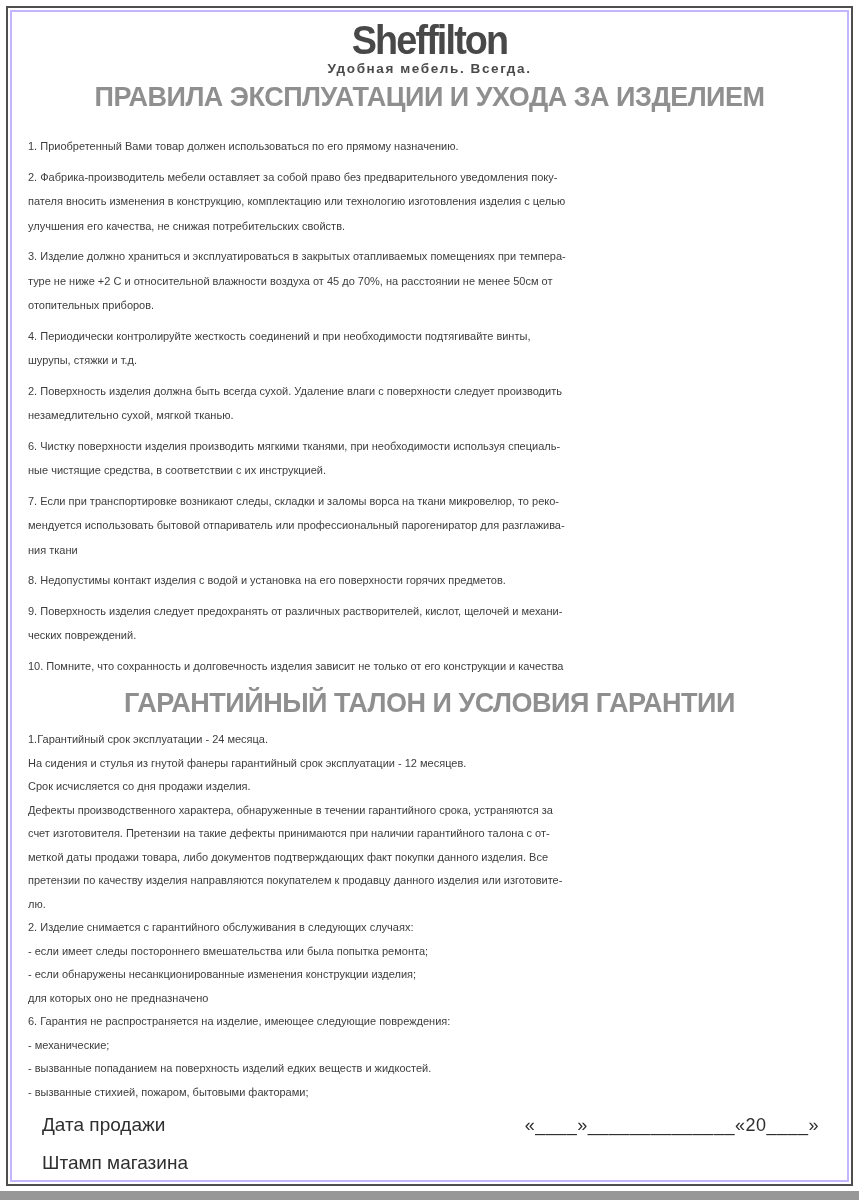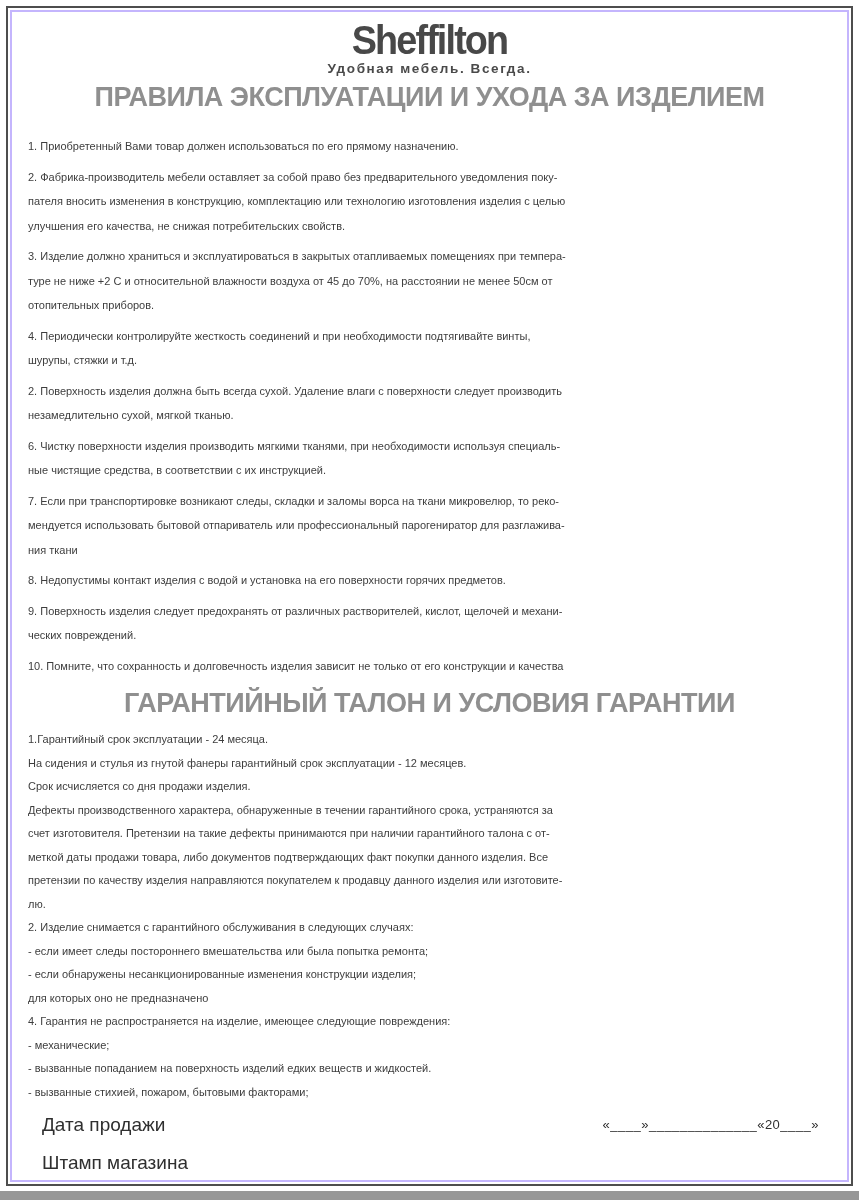--- a/index.html
+++ b/index.html
@@ -15,21 +15,21 @@
   .sec-title{font-size:27px;font-weight:bold;color:#8f8f8f;text-align:center;line-height:34px;letter-spacing:-0.5px;}
   .sec-title.first{margin-top:2px;margin-bottom:20px;}
   .sec-title.second{margin-top:8px;margin-bottom:8px;}
   
   .line{font-size:11px;line-height:24.5px;white-space:nowrap;color:#3d3d3d;}
   .care .item{margin-bottom:6px;}
   .warranty .line{line-height:23.5px;}
   
   .sale-row{display:flex;justify-content:space-between;align-items:flex-end;margin-top:8px;padding:0 12px 0 14px;}
   .sale-label{font-size:19px;line-height:26px;color:#2f2f2f;}
-  .sale-blanks{font-size:13px;line-height:26px;color:#2f2f2f;letter-spacing:0.5px;}
+  .sale-blanks{font-size:18px;line-height:26px;color:#2f2f2f;letter-spacing:0.5px;}
   .stamp-label{font-size:19px;line-height:22px;margin-top:14px;padding-left:14px;color:#2f2f2f;}
 </style>
 </head>
 <body>
 
 <div class="page-outer"></div>
 <div class="page-inner">
 
   <div class="logo-block">
     <div class="brand">Sheffilton</div>
@@ -89,21 +89,21 @@
       <div class="line">Срок исчисляется со дня продажи изделия.</div>
       <div class="line">Дефекты производственного характера, обнаруженные в течении гарантийного срока, устраняются за</div>
       <div class="line">счет изготовителя. Претензии на такие дефекты принимаются при наличии гарантийного талона с от-</div>
       <div class="line">меткой даты продажи товара, либо документов подтверждающих факт покупки данного изделия. Все</div>
       <div class="line">претензии по качеству изделия направляются покупателем к продавцу данного изделия или изготовите-</div>
       <div class="line">лю.</div>
       <div class="line">2. Изделие снимается с гарантийного обслуживания в следующих случаях:</div>
       <div class="line">- если имеет следы постороннего вмешательства или была попытка ремонта;</div>
       <div class="line">- если обнаружены несанкционированные изменения конструкции изделия;</div>
       <div class="line">для которых оно не предназначено</div>
-      <div class="line">4. Гарантия не распространяется на изделие, имеющее следующие повреждения:</div>
+      <div class="line">6. Гарантия не распространяется на изделие, имеющее следующие повреждения:</div>
       <div class="line">- механические;</div>
       <div class="line">- вызванные попаданием на поверхность изделий едких веществ и жидкостей.</div>
       <div class="line">- вызванные стихией, пожаром, бытовыми факторами;</div>
     </div>
 
   <div class="sale-row">
     <div class="sale-label">Дата продажи</div>
     <div class="sale-blanks">«____»______________«20____»</div>
   </div>
 

